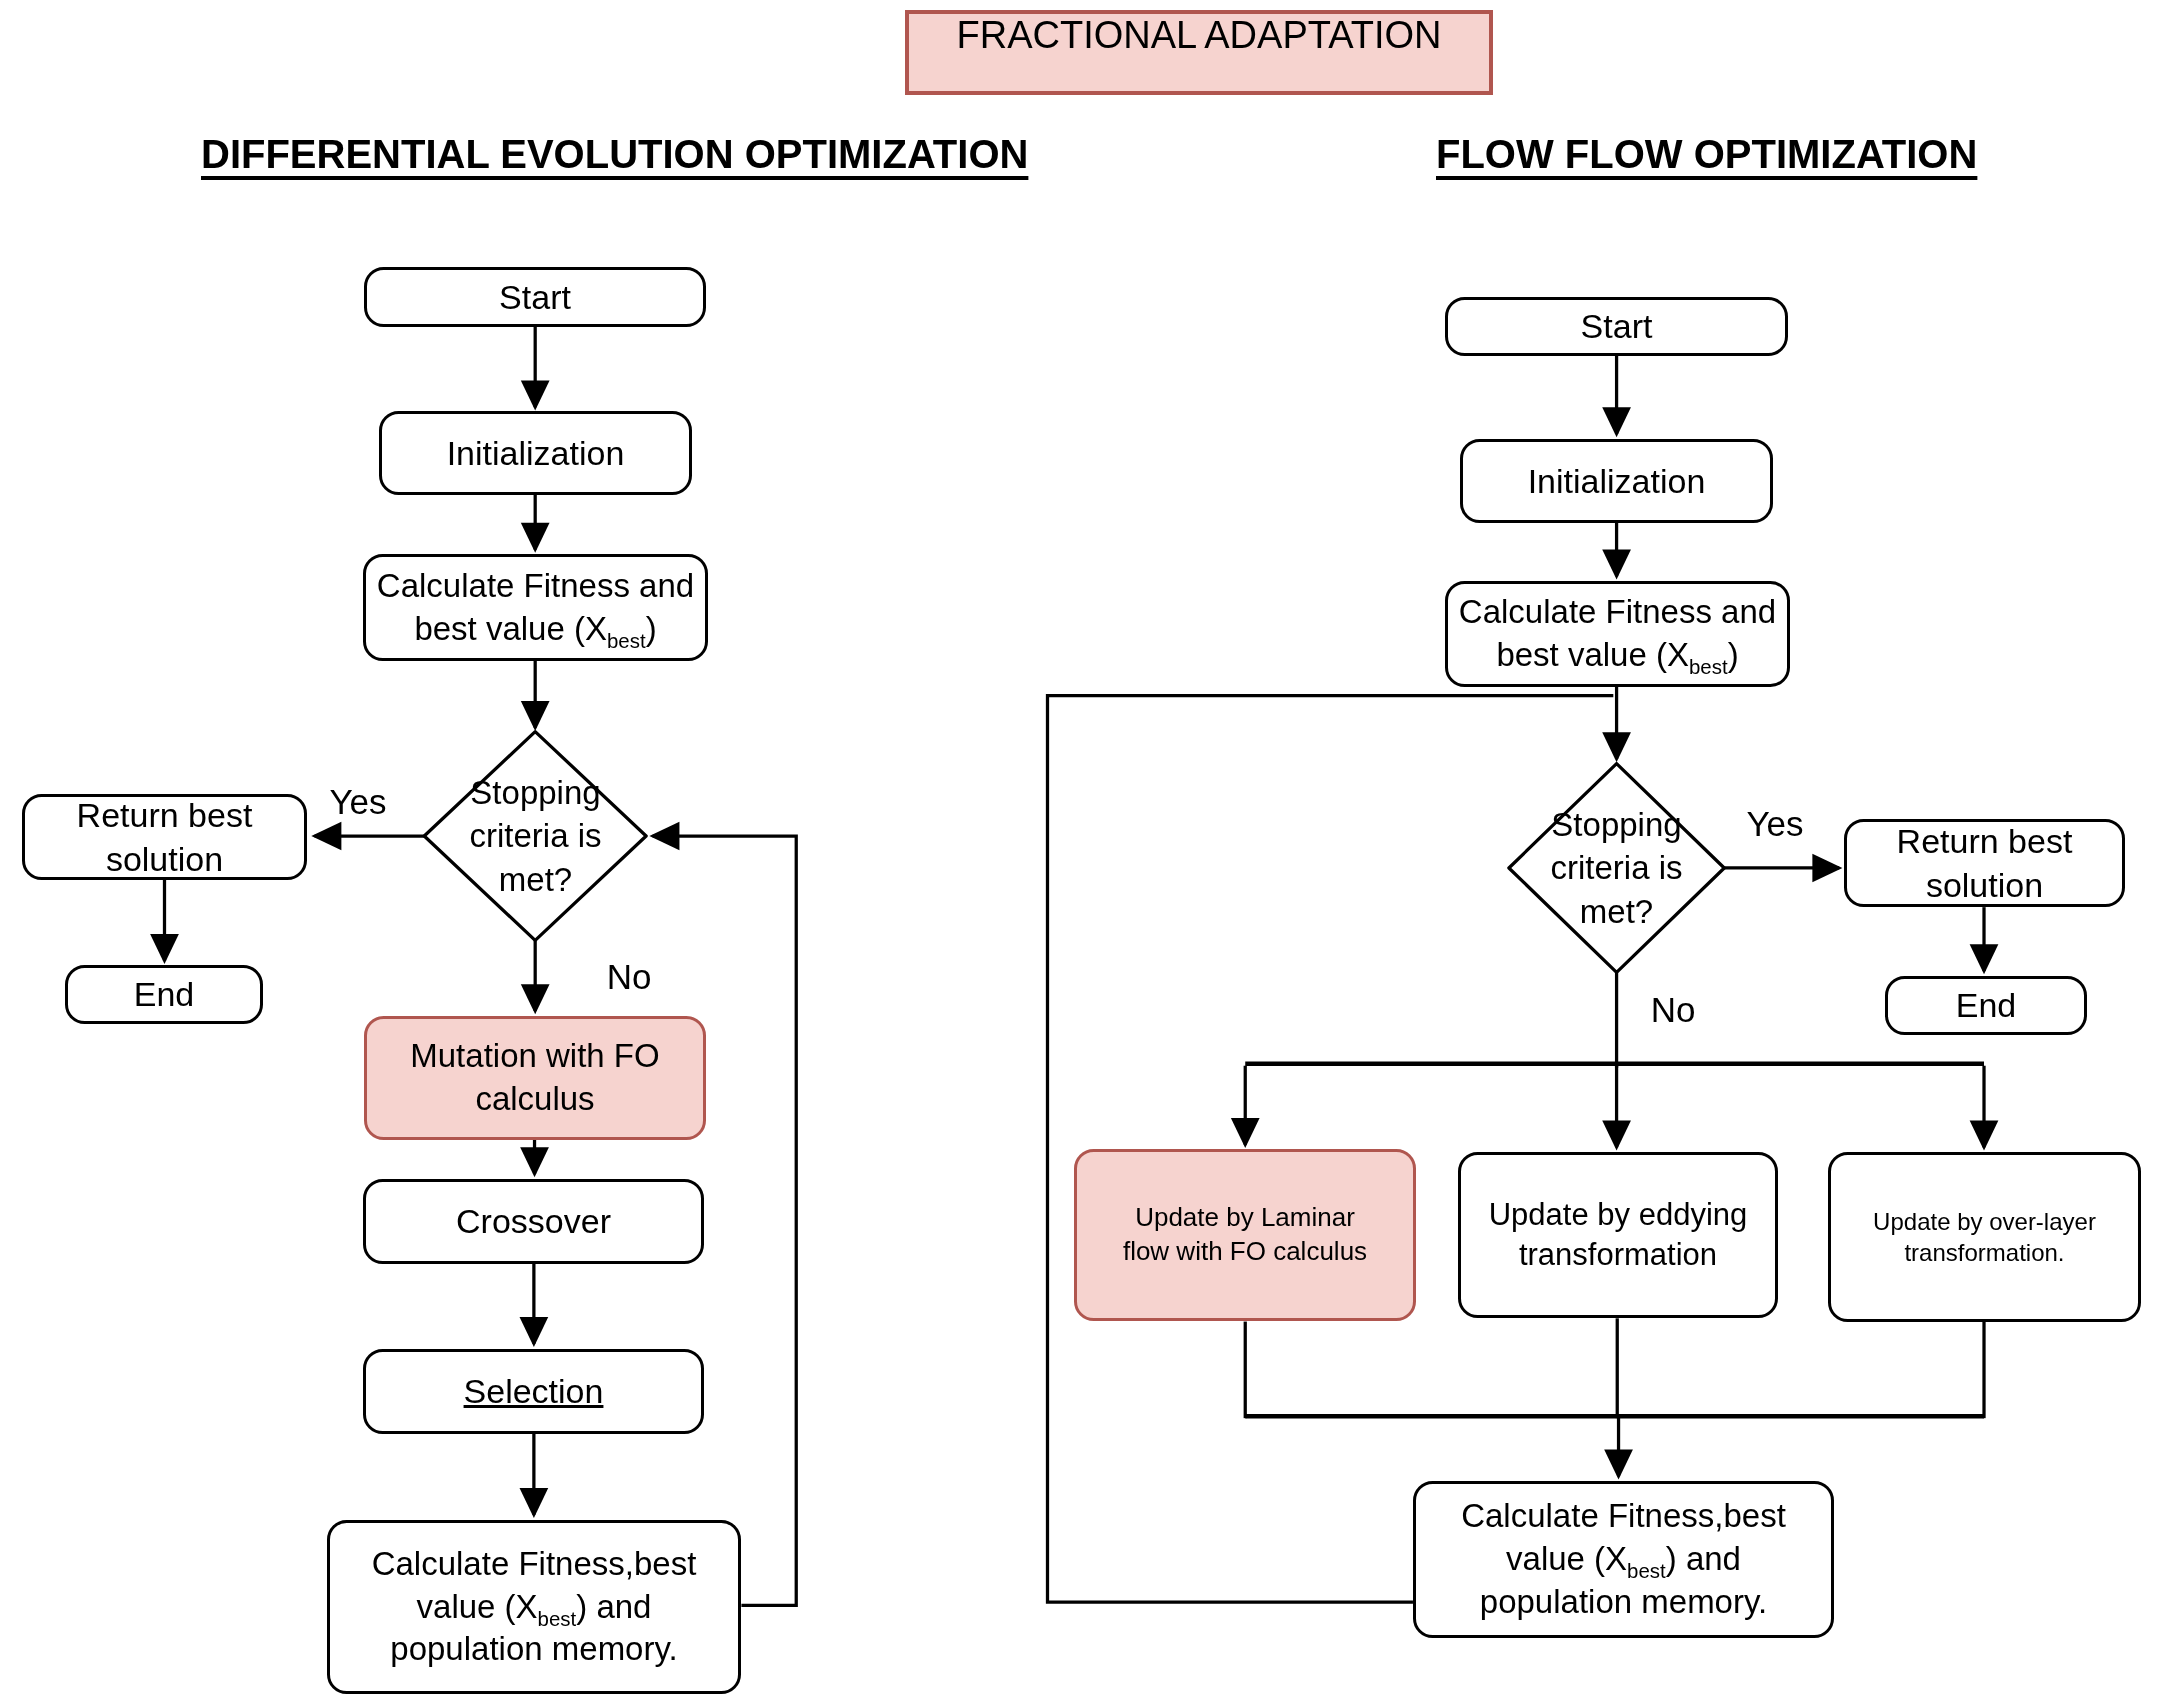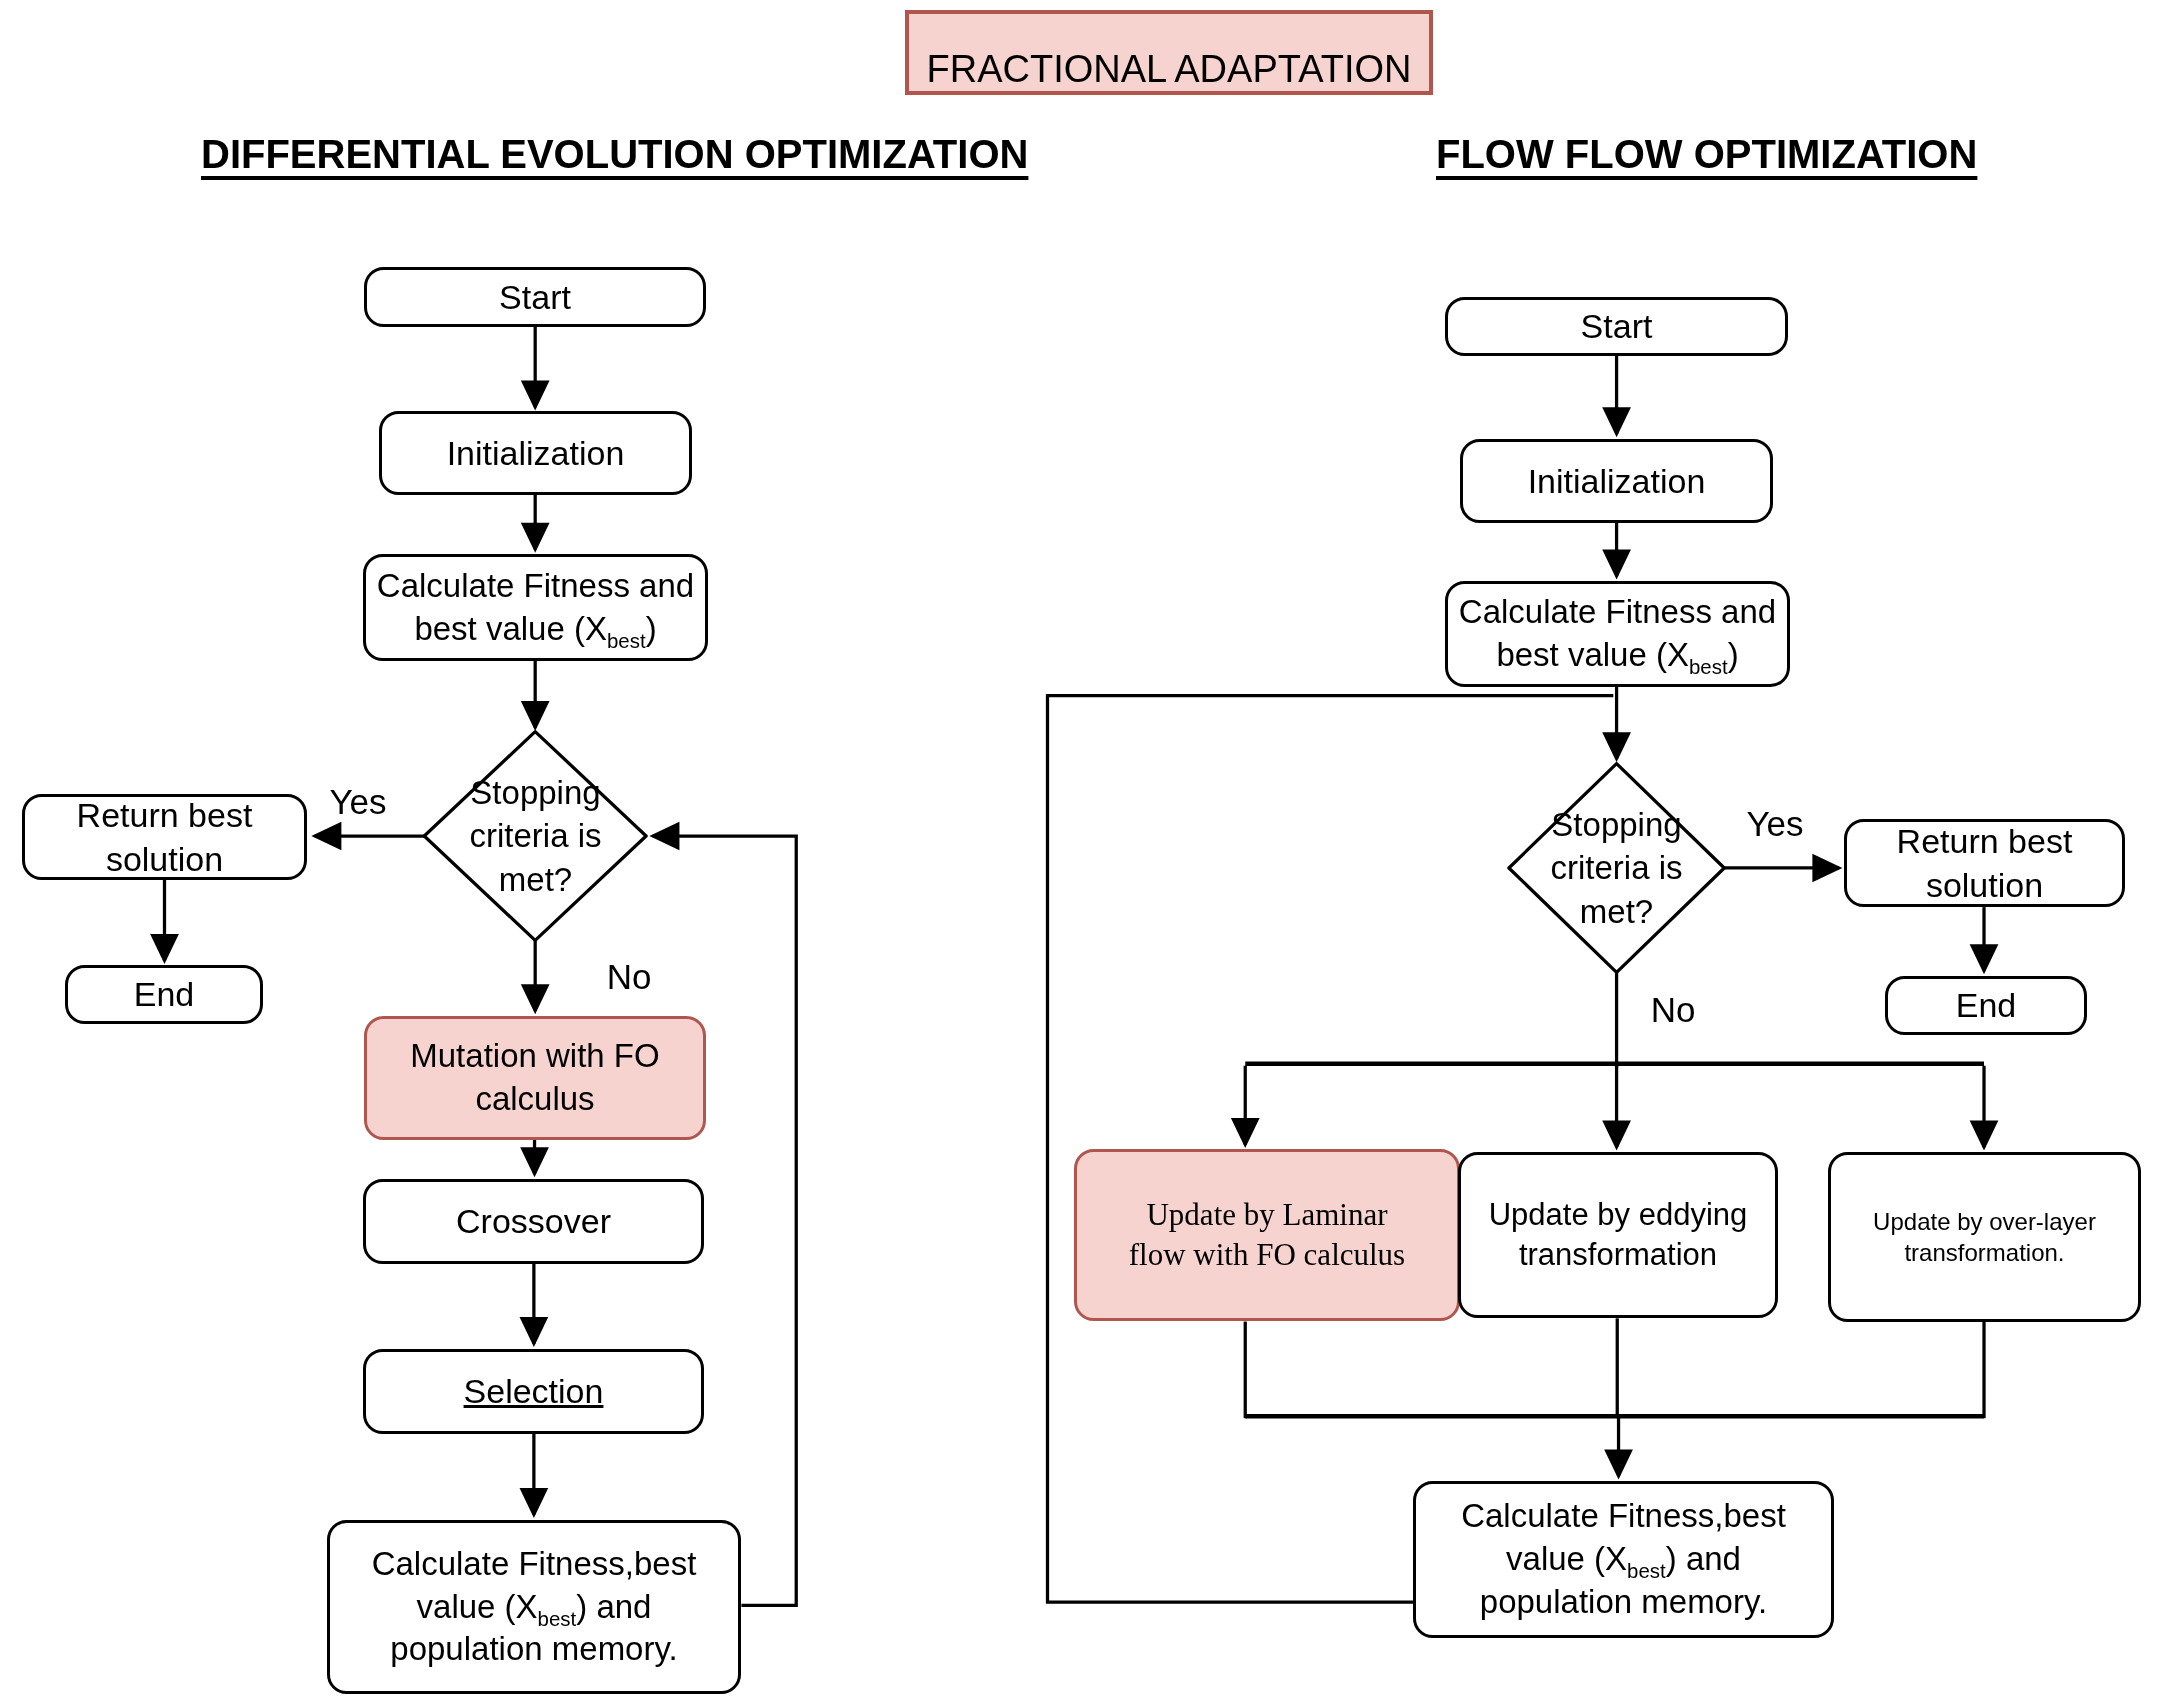--- a/index.html
+++ b/index.html
@@ -24,24 +24,24 @@
   .node{
     position:absolute;box-sizing:border-box;
     border:3.3px solid #000;border-radius:19.6px;background:#fff;
     display:flex;flex-direction:column;align-items:center;justify-content:center;
     text-align:center;font-size:34px;line-height:1.3;
   }
   .node .ln{white-space:nowrap;}
   .hl{background:var(--highlight-fill);border-color:var(--highlight-border);border-width:3.9px;}
   sub{font-size:0.62em;line-height:0;}
   .title-box{
-    position:absolute;left:905px;top:10.4px;width:528px;height:85px;
+    position:absolute;left:905px;top:10.4px;width:588px;height:85px;
     box-sizing:border-box;border:4.6px solid var(--highlight-border);
     background:var(--highlight-fill);
-    display:flex;align-items:flex-end;justify-content:center;
+    display:flex;align-items:flex-start;justify-content:center;
     font-size:38px;letter-spacing:0px;
   }
   .chart-heading{
     position:absolute;top:132px;
     font-size:40px;font-weight:bold;text-align:center;
     text-decoration:underline;text-decoration-thickness:3.9px;text-underline-offset:7.8px;
     white-space:nowrap;
   }
   .h-left{left:201px;width:731px;}
   .h-right{left:1436px;width:477px;}
@@ -62,21 +62,21 @@
   .n-cross{left:363px;top:1179px;width:341px;height:85px;}
   .n-sel{left:363px;top:1349px;width:341px;height:85px;text-decoration:underline;}
   .n-calc2-l{left:327px;top:1520px;width:414px;height:174px;font-size:33px;}
   .t-dec-l{left:431px;top:751px;width:209px;height:170px;}
   
   .n-start-r{left:1445px;top:297px;width:343px;height:59px;}
   .n-init-r{left:1460px;top:439px;width:313px;height:84px;}
   .n-calc-r{left:1445px;top:581px;width:345px;height:106px;font-size:33px;}
   .n-return-r{left:1844px;top:819px;width:281px;height:88px;}
   .n-end-r{left:1885px;top:976px;width:202px;height:59px;}
-  .n-lam{left:1074px;top:1149px;width:386px;height:172px;font-size:31px;font-family:Liberation Serif, serif;}
+  .n-lam{left:1074px;top:1149px;width:342px;height:172px;font-size:26px;}
   .n-eddy{left:1458px;top:1152px;width:320px;height:166px;font-size:31px;}
   .n-over{left:1828px;top:1152px;width:313px;height:170px;font-size:24px;}
   .n-calc2-r{left:1413px;top:1481px;width:421px;height:157px;font-size:33px;}
   .t-dec-r{left:1512px;top:783px;width:209px;height:170px;}
 </style>
 </head>
 <body>
 
 <div class="canvas">
 

